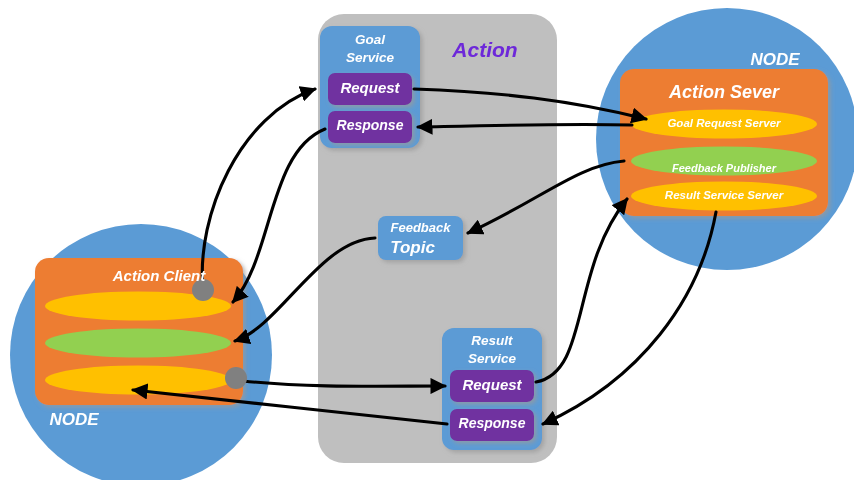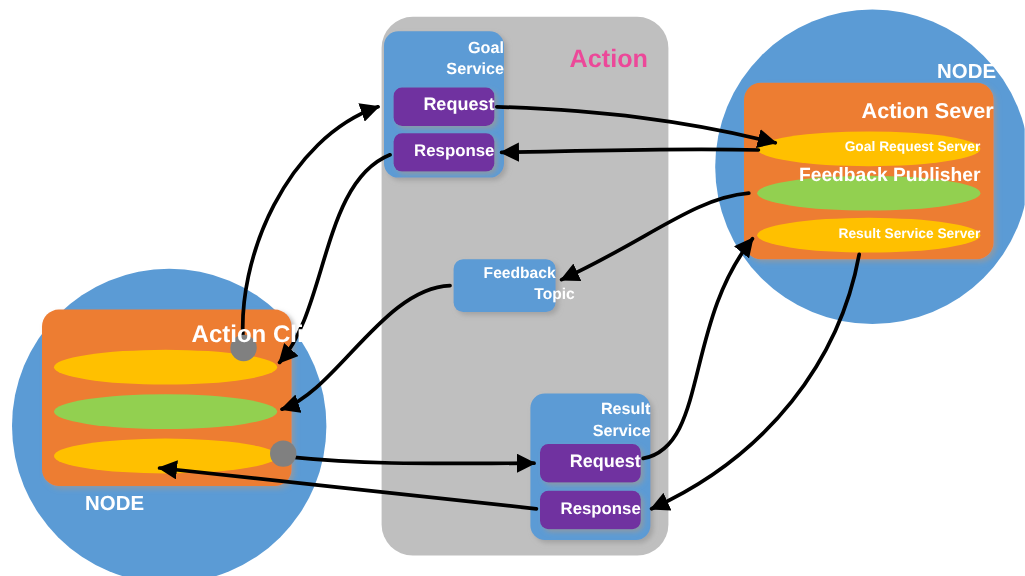--- a/index.html
+++ b/index.html
@@ -1,21 +1,21 @@
 <!DOCTYPE html>
 <html><head>
 <meta charset="utf-8">
 <style>
   html,body{margin:0;padding:0;background:#ffffff;}
   body{width:854px;height:480px;overflow:hidden;
        font-family:"Liberation Sans","DejaVu Sans",sans-serif;}
   #stage{position:relative;width:854px;height:480px;background:#ffffff;}
   #svg-layer{position:absolute;left:0;top:0;width:854px;height:480px;}
-  .lbl{position:absolute;color:#ffffff;font-weight:bold;text-align:right;
-       line-height:1.12;pointer-events:none;}
+  .lbl{position:absolute;color:#ffffff;font-weight:bold;text-align:center;
+       line-height:1.12;pointer-events:none;font-style:italic;}
 </style>
 </head>
 <body>
 
 <div id="stage">
 
   <svg id="svg-layer" viewBox="0 0 854 480" xmlns="http://www.w3.org/2000/svg">
     <defs>
       <marker id="ah" viewBox="0 0 10 10" refX="9" refY="5" markerWidth="5.2" markerHeight="5.2" orient="auto-start-reverse">
         <path d="M 0 0 L 10 5 L 0 10 z" fill="#000000"></path>
@@ -71,41 +71,41 @@
 
       <path d="M 716 212 C 700 300 640 380 543 424" marker-end="url(#ah)"></path>
 
       <path d="M 447 424 C 350 414 230 400 133 390" marker-end="url(#ah)"></path>
     </g>
 
     <circle cx="203" cy="290" r="11" fill="#808080"></circle>
     <circle cx="236" cy="378" r="11" fill="#808080"></circle>
   </svg>
 
-  <div class="lbl" style="left:430px;top:38px;width:110px;font-size:21px;color:#ec4899;">Action</div>
+  <div class="lbl" style="left:430px;top:38px;width:110px;font-size:21px;color:#6d28d9;">Action</div>
 
   <div class="lbl" style="left:720px;top:50px;width:110px;font-size:17px;">NODE</div>
 
   <div class="lbl" style="left:28px;top:410px;width:92px;font-size:17px;">NODE</div>
 
   <div class="lbl" style="left:620px;top:82px;width:208px;font-size:18px;">Action Sever</div>
 
-  <div class="lbl" style="left:35px;top:268px;width:248px;font-size:20px;">Action Client</div>
+  <div class="lbl" style="left:35px;top:268px;width:248px;font-size:15px;">Action Client</div>
 
   <div class="lbl" style="left:631px;top:117px;width:186px;font-size:11.5px;">Goal Request Server</div>
-  <div class="lbl" style="left:631px;top:138px;width:186px;font-size:16px;">Feedback Publisher</div>
+  <div class="lbl" style="left:631px;top:162px;width:186px;font-size:11px;">Feedback Publisher</div>
   <div class="lbl" style="left:631px;top:189px;width:186px;font-size:11.5px;">Result Service Server</div>
 
 
   <div class="lbl" style="left:320px;top:32px;width:100px;font-size:13.5px;">Goal</div>
   <div class="lbl" style="left:320px;top:50px;width:100px;font-size:13.5px;">Service</div>
   <div class="lbl" style="left:328px;top:80px;width:84px;font-size:15px;">Request</div>
   <div class="lbl" style="left:328px;top:118px;width:84px;font-size:14px;">Response</div>
 
   <div class="lbl" style="left:378px;top:221px;width:85px;font-size:13px;">Feedback</div>
-  <div class="lbl" style="left:378px;top:238px;width:69px;font-size:13px;margin-left:32px;">Topic</div>
+  <div class="lbl" style="left:378px;top:238px;width:69px;font-size:17px;">Topic</div>
 
   <div class="lbl" style="left:442px;top:333px;width:100px;font-size:13.5px;">Result</div>
   <div class="lbl" style="left:442px;top:351px;width:100px;font-size:13.5px;">Service</div>
   <div class="lbl" style="left:450px;top:377px;width:84px;font-size:15px;">Request</div>
   <div class="lbl" style="left:450px;top:416px;width:84px;font-size:14px;">Response</div>
 
 </div>
 
 </body></html>

